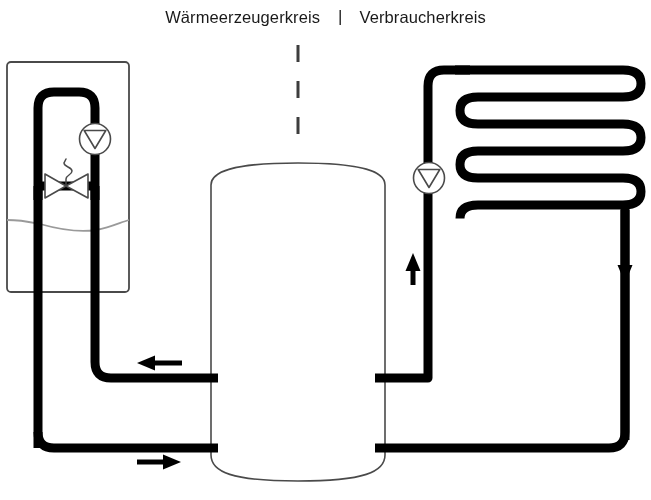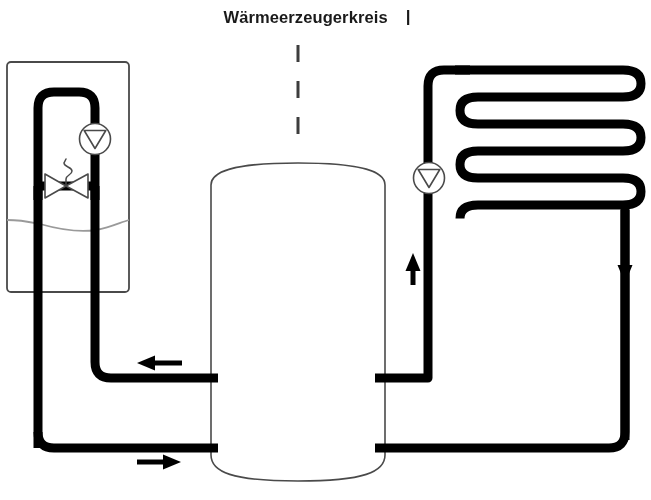--- a/index.html
+++ b/index.html
@@ -20,21 +20,20 @@
   #labels {
     position: absolute;
     top: 0;
     left: 0;
     width: 651px;
     height: 34px;
     display: flex;
     align-items: center;
     justify-content: center;
     gap: 0;
-    font-weight: bold;
   }
   .label-text {
     font-size: 16.5px;
     color: #1a1a1a;
     letter-spacing: 0.1px;
     white-space: nowrap;
   }
   .label-sep {
     font-size: 17px;
     color: #1a1a1a;
@@ -47,20 +46,21 @@
   }
 </style>
 </head>
 <body>
 
 <div id="page">
 
   <div id="labels">
     <span class="label-text">Wärmeerzeugerkreis</span>
     <span class="label-sep">|</span>
+    <span class="label-text">Verbraucherkreis</span>
   </div>
 
   <svg id="schematic" width="651" height="500" viewBox="0 0 651 500">
 
     <line x1="298" y1="45" x2="298" y2="148" stroke="#3d3d3d" stroke-width="3" stroke-dasharray="17 19" stroke-linecap="butt"></line>
 
     <path d="M 211,185
              C 211,172 232,163 298,163
              C 364,163 385,172 385,185
              L 385,455

